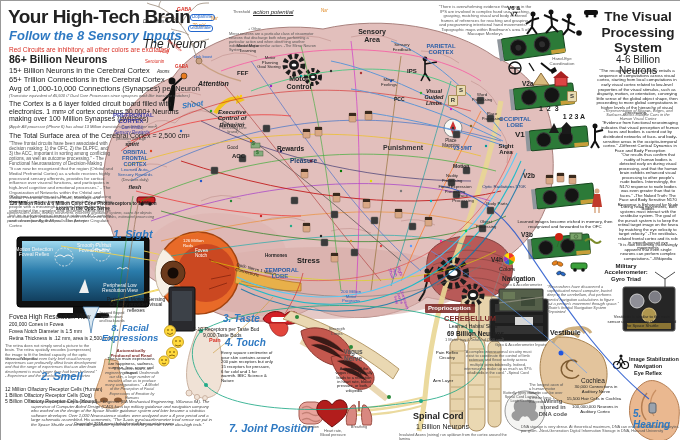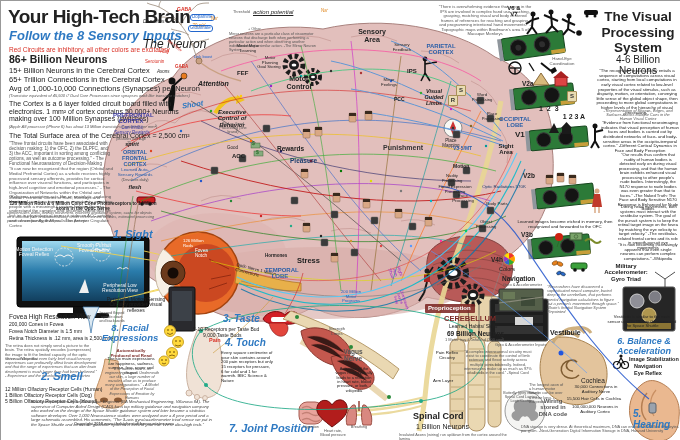--- a/index.html
+++ b/index.html
@@ -756,21 +756,20 @@
 <div class="tile L" style="left:566px;top:90px">S</div>
 
 <div class="L b drd" style="left:443px;top:314px;font-size:7.5px">CEREBELLUM</div>
 <div class="L" style="left:448px;top:323px;font-size:5px">Learned Habits/ Skills</div>
 <div class="L b" style="left:446px;top:329px;font-size:6.5px">69 Billion Neurons</div>
 <div class="L gry" style="left:444px;top:337px;font-size:4px">1 Meter tray if unfolded (300 cm²)</div>
 <div class="L gry" style="left:494px;top:342px;font-size:4px">Gyro &amp; Accelerometer Inputs</div>
 
 <div class="L b" style="left:549px;top:328px;font-size:7px">Vestibule</div>
 <div class="L c" style="left:606px;top:314px;width:70px;font-size:4.2px">Vestibule is similar to the main sensor used in Military Guidance and the Space Shuttle</div>
-<div class="L scr c" style="left:608px;top:336px;width:70px;font-size:9px">6. Balance &amp; Acceleration</div>
 <div class="L b" style="left:628px;top:356px;font-size:5.5px">Image Stabilization</div>
 <div class="L b" style="left:633px;top:363px;font-size:5.5px">Navigation</div>
 <div class="L b" style="left:633px;top:370px;font-size:5.5px">Eye Reflex</div>
 <div class="L" style="left:580px;top:376px;font-size:6.5px">Cochlea</div>
 <div class="L c" style="left:568px;top:384px;width:54px;font-size:4.3px">30,000 Connections in Auditory Nerve</div>
 <div class="L c" style="left:564px;top:396px;width:58px;font-size:4.3px">15,500 Hair Cells in Cochlea</div>
 <div class="L c" style="left:568px;top:404px;width:52px;font-size:4.3px">100,000,000 Neurons in Auditory Cortex</div>
 <div class="L scr" style="left:632px;top:408px;font-size:10px;z-index:4">5. Hearing</div>
 <div class="L b c gry" style="left:534px;top:397px;width:36px;font-size:6px">Wiring stored in DNA code</div>
 <div class="L gry" style="left:520px;top:424px;width:158px;font-size:3.9px">DNA storage is very dense. At theoretical maximum, DNA can encode 455 Billion Gigabytes per gram. -Next-Generation Digital Information Storage in DNA, Harvard University</div>

